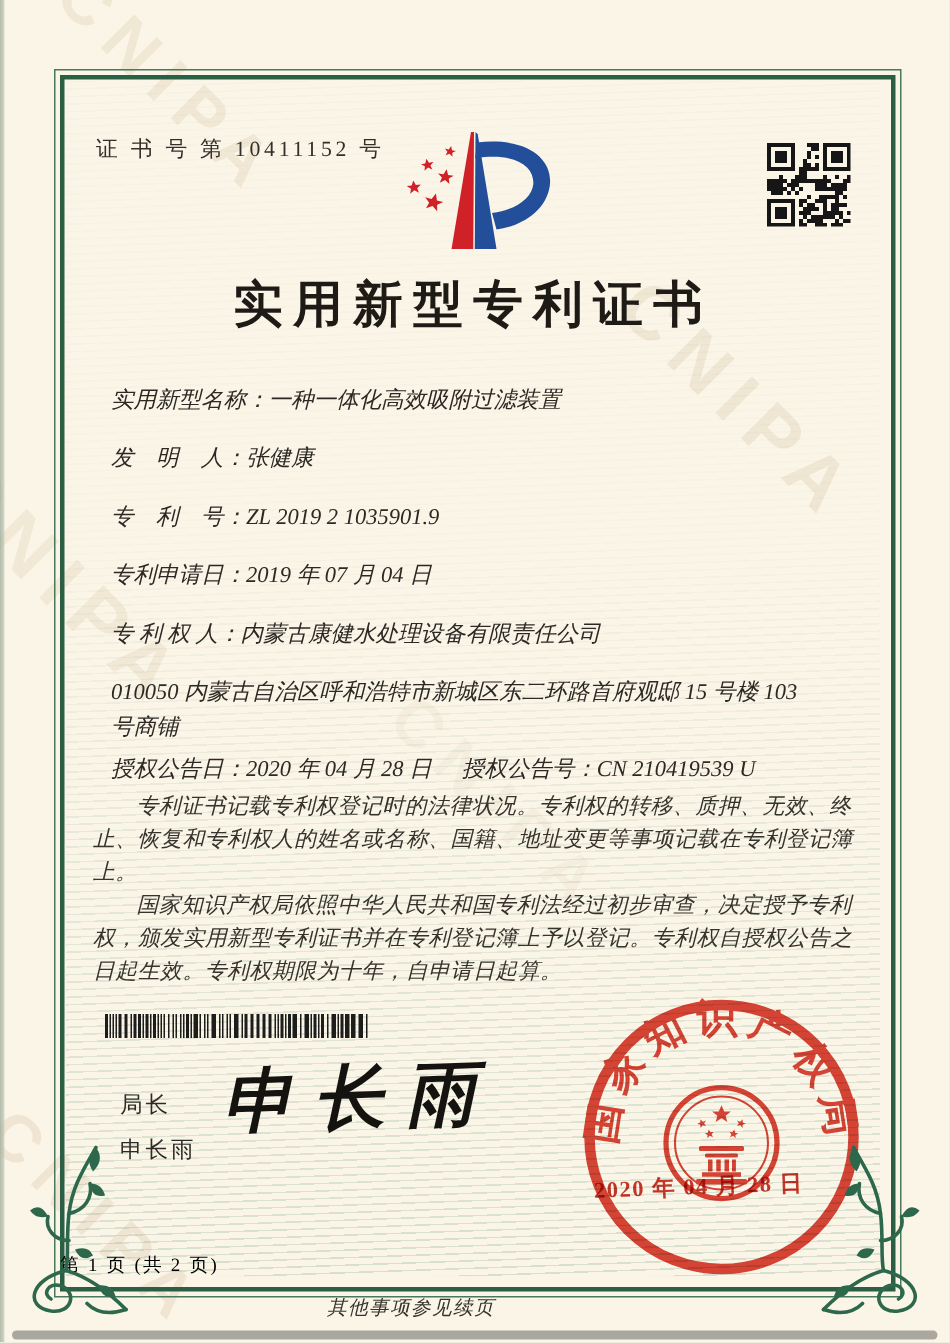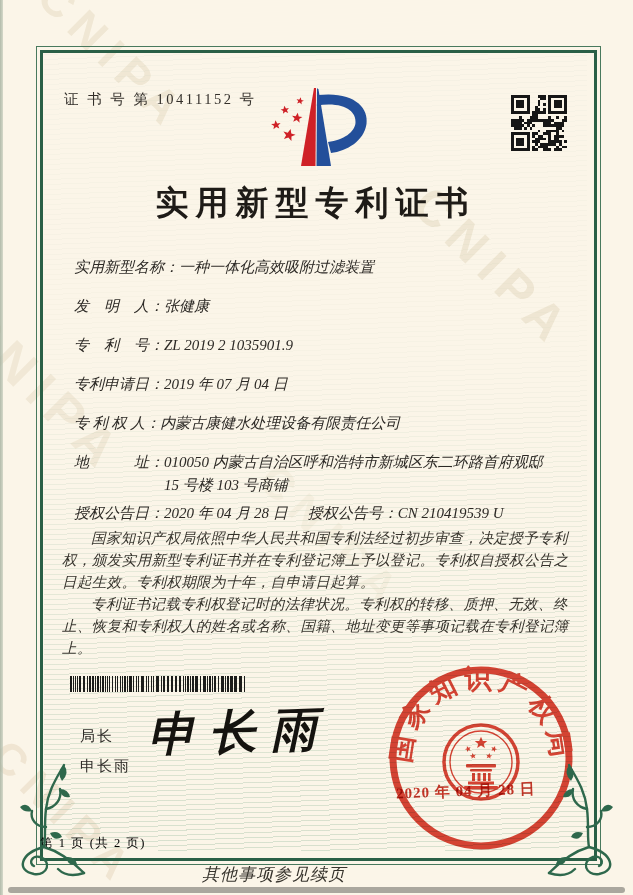--- a/index.html
+++ b/index.html
@@ -37,21 +37,21 @@
   .paras p{margin:0;text-indent:2em;}
   .barcode{position:absolute;left:70px;top:676px;width:178px;height:16px;}
   .sig-title{position:absolute;left:80px;top:727px;font-size:15px;letter-spacing:2px;font-family:"Liberation Sans","DejaVu Sans",sans-serif;color:#2e2b27;}
   .sig-name{position:absolute;left:80px;top:757px;font-size:15px;letter-spacing:2px;font-family:"Liberation Sans","DejaVu Sans",sans-serif;color:#2e2b27;}
   .sig-script{position:absolute;left:148px;top:700px;width:230px;font-size:47px;letter-spacing:14px;
       font-style:italic;font-weight:600;color:#15130f;transform:rotate(-2deg);white-space:nowrap;}
   .seal{position:absolute;left:385px;top:662px;width:192px;height:192px;mix-blend-mode:multiply;opacity:.94;}
   .seal-date{position:absolute;left:396px;top:782px;font-size:15px;color:#c8372a;letter-spacing:1px;
       font-weight:600;transform:rotate(-2deg);mix-blend-mode:multiply;}
   .page-info{position:absolute;left:40px;top:835px;width:551px;font-size:12.5px;letter-spacing:1.5px;color:#000000;}
-  .note{position:absolute;left:166px;top:863px;width:216px;text-align:center;font-size:17px;
+  .note{position:absolute;left:166px;top:863px;width:216px;text-align:center;font-size:13px;
         font-style:italic;letter-spacing:1px;color:#36332c;}
   .ornament{position:absolute;width:92px;height:122px;}
   .orn-left{left:6px;top:757px;}
   .orn-right{left:535px;top:757px;transform:scaleX(-1);}
 </style>
 </head>
 <body>
 
 <div class="page">
 
@@ -251,36 +251,35 @@
     </div>
     <div class="f-row">
       <span class="f-label">专利申请日：</span>
       <span class="f-value">2019 年 07 月 04 日</span>
     </div>
     <div class="f-row">
       <span class="f-label">专 利 权 人：</span>
       <span class="f-value">内蒙古康健水处理设备有限责任公司</span>
     </div>
     <div class="f-row address">
-      <span class="f-label">地　　　址：</span>
       <span class="f-value">010050 内蒙古自治区呼和浩特市新城区东二环路首府观邸 15 号楼 103 号商铺</span>
     </div>
     <div class="f-row grant">
       <span class="f-label">授权公告日：</span>
       <span>2020 年 04 月 28 日</span>
       <span class="grant-pair2">
         <span class="f-label">授权公告号：</span>
         <span>CN 210419539 U</span>
       </span>
     </div>
   </div>
 
   <div class="paras">
+    <p>专利证书记载专利权登记时的法律状况。专利权的转移、质押、无效、终止、恢复和专利权人的姓名或名称、国籍、地址变更等事项记载在专利登记簿上。</p>
     <p>国家知识产权局依照中华人民共和国专利法经过初步审查，决定授予专利权，颁发实用新型专利证书并在专利登记簿上予以登记。专利权自授权公告之日起生效。专利权期限为十年，自申请日起算。</p>
-    <p>专利证书记载专利权登记时的法律状况。专利权的转移、质押、无效、终止、恢复和专利权人的姓名或名称、国籍、地址变更等事项记载在专利登记簿上。</p>
   </div>
 
   <svg class="barcode" id="barcode" viewBox="0 0 178 16" preserveAspectRatio="none" aria-hidden="true">
       <rect x="0" y="0" width="2" height="16" fill="#1d1d1b"></rect>
       <rect x="3" y="0" width="1" height="16" fill="#1d1d1b"></rect>
       <rect x="5" y="0" width="1" height="16" fill="#1d1d1b"></rect>
       <rect x="7" y="0" width="1" height="16" fill="#1d1d1b"></rect>
       <rect x="9" y="0" width="2" height="16" fill="#1d1d1b"></rect>
       <rect x="13" y="0" width="2" height="16" fill="#1d1d1b"></rect>
       <rect x="17" y="0" width="1" height="16" fill="#1d1d1b"></rect>

